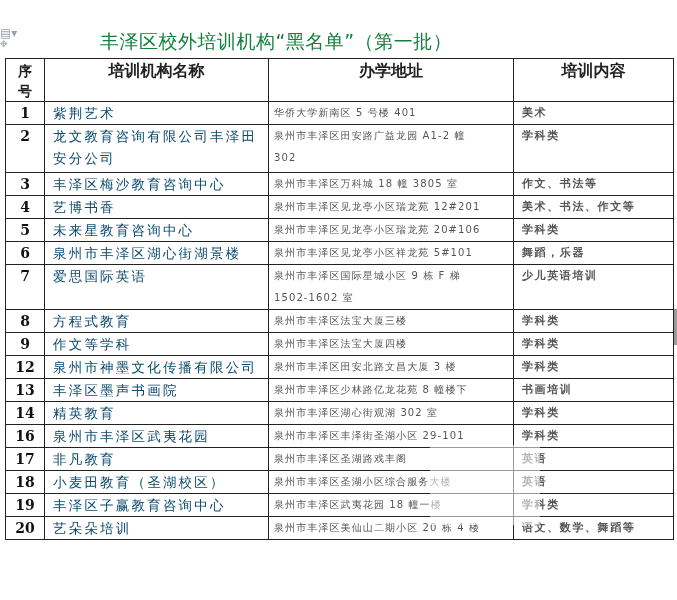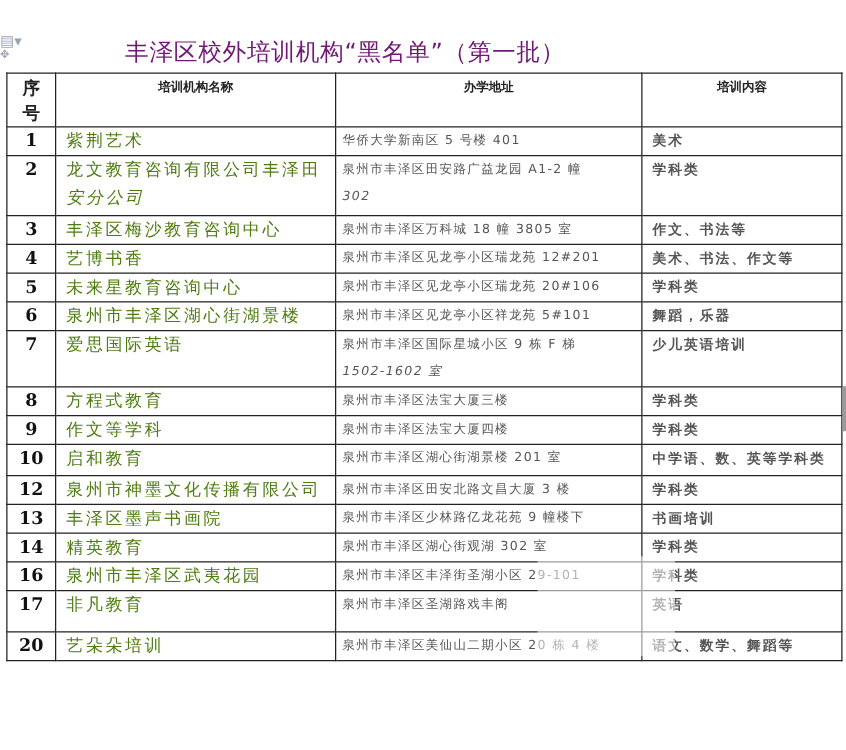--- a/index.html
+++ b/index.html
@@ -29,21 +29,21 @@
     .anchor-icon .a2 { display:block; font-size:9px; }
     .title {
       position: absolute;
       left: 100px;
       top: 29px;
       width: 440px;
       font-family: "DejaVu Sans", sans-serif;
       font-size: 19px;
       font-weight: normal;
       letter-spacing: 0.5px;
-      color: #701a75;
+      color: #15803d;
       white-space: nowrap;
     }
     table.roster {
       position: absolute;
       left: 5px;
       top: 58px;
       width: 668px;
       border-collapse: collapse;
       table-layout: fixed;
     }
@@ -53,21 +53,21 @@
       vertical-align: top;
       overflow: hidden;
     }
     col.c-no { width: 39px; }
     col.c-name { width: 224px; }
     col.c-addr { width: 245px; }
     col.c-content { width: 160px; }
     th {
       font-family: "DejaVu Serif", serif;
       font-weight: bold;
-      font-size: 10px;
+      font-size: 16px;
       color: #222;
       text-align: center;
       padding: 2px 0 0 0 !important;
       line-height: 20px;
     }
     th.h-no {
       line-height: 20px;
       font-size: 14px;
     }
     td.no {
@@ -76,40 +76,40 @@
       font-size: 14px;
       text-align: center;
       padding: 0 !important;
       line-height: 22px;
       color: #111;
     }
     td.name {
       font-size: 13.5px;
       letter-spacing: 2.2px;
       line-height: 22px;
-      color: #4d7c0f;
+      color: #0c4a6e;
       padding-left: 8px !important;
     }
     td.addr {
       font-size: 10px;
       letter-spacing: 1.1px;
       line-height: 22px;
       color: #555;
       padding-left: 5px !important;
     }
     td.content {
       font-size: 11px;
       letter-spacing: 1.6px;
       line-height: 22px;
       color: #555;
       padding-left: 8px !important;
       white-space: nowrap;
       font-weight: bold;
     }
-    td.name .l2, td.addr .l2 { display:block;font-style:italic; }
+    td.name .l2, td.addr .l2 { display:block; }
     .wm {
       position: absolute;
       background: rgba(255,255,255,0.55);
       pointer-events: none;
     }
     .scroll-mark {
       position: absolute;
       right: 0;
       top: 309px;
       width: 3px;
@@ -193,57 +193,63 @@
         <td class="name"><span>方程式教育</span></td>
         <td class="addr"><span>泉州市丰泽区法宝大厦三楼</span></td>
         <td class="content"><span>学科类</span></td>
       </tr>
       <tr style="height: 22px;">
         <td class="no"><span>9</span></td>
         <td class="name"><span>作文等学科</span></td>
         <td class="addr"><span>泉州市丰泽区法宝大厦四楼</span></td>
         <td class="content"><span>学科类</span></td>
       </tr>
-      <tr style="height: 25px;">
-        <td class="no"><span>10</span></td>
-        <td class="name"><span>启和教育</span></td>
-        <td class="addr"><span>泉州市丰泽区湖心街湖景楼 201 室</span></td>
-        <td class="content"><span>中学语、数、英等学科类</span></td>
-      </tr>
       <tr style="height: 23px;">
         <td class="no"><span>12</span></td>
         <td class="name"><span>泉州市神墨文化传播有限公司</span></td>
         <td class="addr"><span>泉州市丰泽区田安北路文昌大厦 3 楼</span></td>
         <td class="content"><span>学科类</span></td>
       </tr>
       <tr style="height: 23px;">
         <td class="no"><span>13</span></td>
         <td class="name"><span>丰泽区墨声书画院</span></td>
-        <td class="addr"><span>泉州市丰泽区少林路亿龙花苑 9 幢楼下</span></td>
+        <td class="addr"><span>泉州市丰泽区少林路亿龙花苑 8 幢楼下</span></td>
         <td class="content"><span>书画培训</span></td>
       </tr>
       <tr style="height: 22px;">
         <td class="no"><span>14</span></td>
         <td class="name"><span>精英教育</span></td>
         <td class="addr"><span>泉州市丰泽区湖心街观湖 302 室</span></td>
         <td class="content"><span>学科类</span></td>
       </tr>
       <tr style="height: 22px;">
         <td class="no"><span>16</span></td>
         <td class="name"><span>泉州市丰泽区武夷花园</span></td>
         <td class="addr"><span>泉州市丰泽区丰泽街圣湖小区 29-101</span></td>
         <td class="content"><span>学科类</span></td>
       </tr>
-      <tr style="height: 33px;">
+      <tr style="height: 23px;">
         <td class="no"><span>17</span></td>
         <td class="name"><span>非凡教育</span></td>
         <td class="addr"><span>泉州市丰泽区圣湖路戏丰阁</span></td>
         <td class="content"><span>英语</span></td>
       </tr>
       <tr style="height: 22px;">
+        <td class="no"><span>18</span></td>
+        <td class="name"><span>小麦田教育（圣湖校区）</span></td>
+        <td class="addr"><span>泉州市丰泽区圣湖小区综合服务大楼</span></td>
+        <td class="content"><span>英语</span></td>
+      </tr>
+      <tr style="height: 22px;">
+        <td class="no"><span>19</span></td>
+        <td class="name"><span>丰泽区子赢教育咨询中心</span></td>
+        <td class="addr"><span>泉州市丰泽区武夷花园 18 幢一楼</span></td>
+        <td class="content"><span>学科类</span></td>
+      </tr>
+      <tr style="height: 22px;">
         <td class="no"><span>20</span></td>
         <td class="name"><span>艺朵朵培训</span></td>
         <td class="addr"><span>泉州市丰泽区美仙山二期小区 20 栋 4 楼</span></td>
         <td class="content"><span>语文、数学、舞蹈等</span></td>
       </tr>
     </tbody>
 </table>
 
 <div class="wm" style="left:430px;top:445px;width:110px;height:80px;"></div>
 <div class="scroll-mark"></div>

